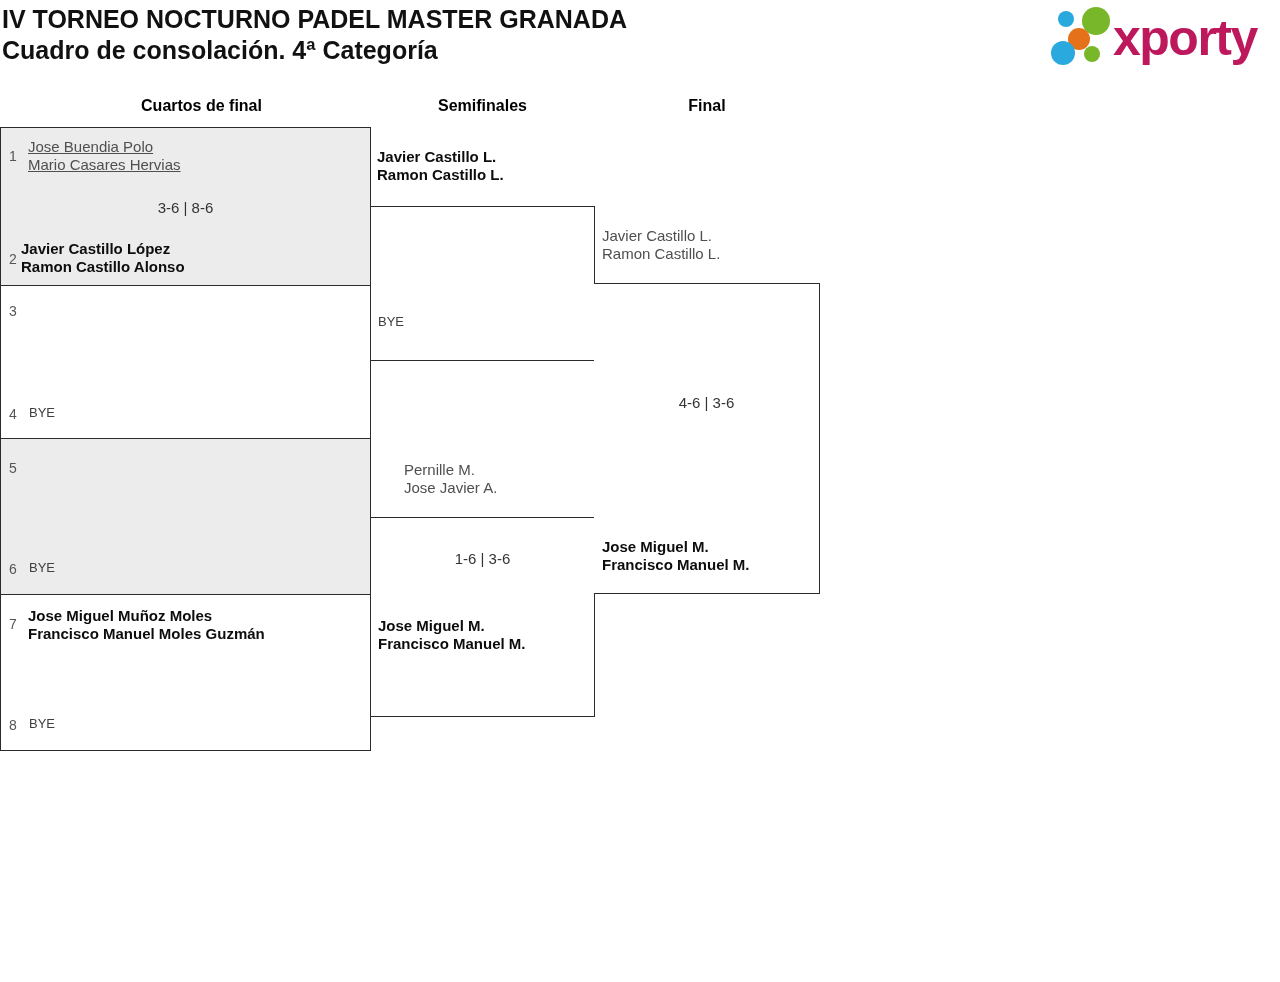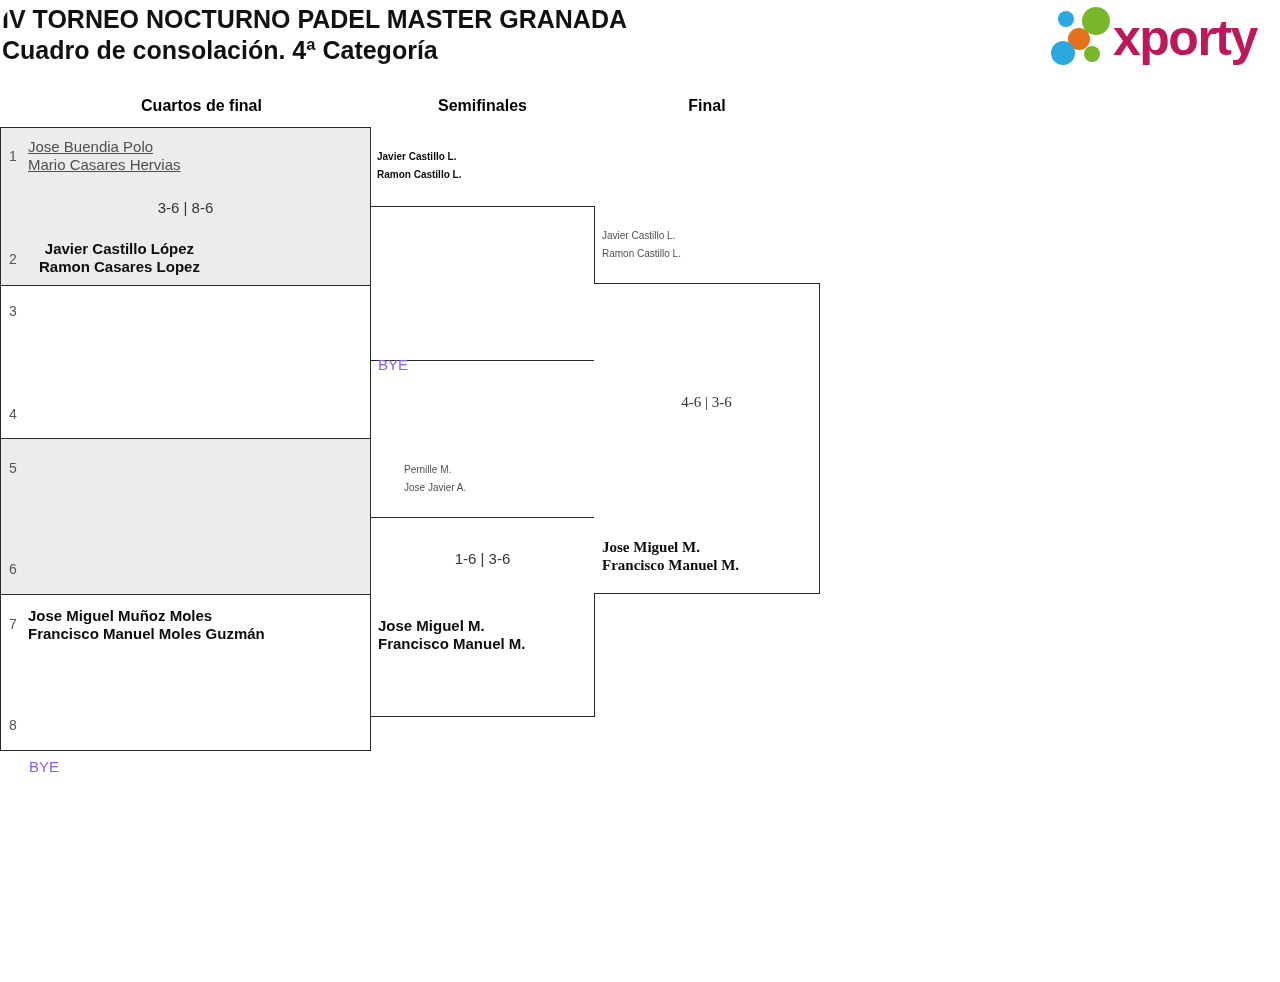--- a/index.html
+++ b/index.html
@@ -1,18 +1,18 @@
 <!DOCTYPE html>
 <html><head>
 <meta charset="utf-8">
 <style>
   html,body{margin:0;padding:0;background:#fff;}
   .page{
     position:relative;width:1280px;height:982px;background:#ffffff;
-    font-family:"Liberation Sans",sans-serif;overflow:hidden;border-radius:32px;
+    font-family:"Liberation Sans",sans-serif;overflow:hidden;
   }
   
   .title{position:absolute;left:2px;top:4px;font-size:25px;line-height:31px;
     font-weight:700;color:#111;}
   .dot{position:absolute;border-radius:50%;}
   .d-blue-sm {left:1058px;top:11px;width:16px;height:16px;background:#29a9dd;}
   .d-green-lg{left:1082px;top:7px;width:28px;height:28px;background:#78b72a;}
   .d-orange  {left:1068px;top:28px;width:22px;height:22px;background:#e5711a;}
   .d-blue-lg {left:1051px;top:41px;width:24px;height:24px;background:#29a9dd;}
   .d-green-sm{left:1084px;top:46px;width:16px;height:16px;background:#78b72a;}
@@ -21,30 +21,30 @@
   
   .round-header{position:absolute;top:97px;font-size:16px;font-weight:600;
     color:#000;text-align:center;}
   .h-qf{left:0;width:371px;padding-left:16px;}
   .h-sf{left:370px;width:225px;}
   .h-f {left:594px;width:226px;}
   
   .match-box{position:absolute;box-sizing:border-box;border:1px solid #2b2b2b;
     background:#ffffff;}
   .match-box.shaded{background:#ececec;}
-  .final-box{border-left:none;font-family:Liberation Serif, serif;}
+  .final-box{border-left:none;}
   .seed{position:absolute;font-size:14px;color:#565656;}
   .team{position:absolute;font-size:15px;line-height:18px;white-space:nowrap;}
   .team.loser{color:#4f4f4f;font-weight:400;text-decoration:underline;}
   .team.winner{color:#0d0d0d;font-weight:700;}
   .score{position:absolute;left:0;width:100%;text-align:center;
     font-size:15px;color:#333;}
-  .bye{position:absolute;font-size:15px;color:#8b5cf6;margin-top:42px;}
+  .bye{position:absolute;font-size:13px;color:#404040;}
   
-  .float-team{position:absolute;font-size:10px;line-height:18px;white-space:nowrap;}
+  .float-team{position:absolute;font-size:15px;line-height:18px;white-space:nowrap;}
   .float-team.winner{font-weight:700;color:#0d0d0d;}
   .float-team.loser{font-weight:400;color:#4f4f4f;}
 </style>
 </head>
 <body>
 
 <div class="page">
 
   <div class="title">
     <div>IV TORNEO NOCTURNO PADEL MASTER GRANADA</div>
@@ -65,23 +65,23 @@
   <div class="round-header h-f">Final</div>
 
   <div class="match-box shaded" style="left:0;top:127px;width:371px;height:159px;">
     <span class="seed" style="left:8px;top:20px;">1</span>
     <div class="team loser" style="left:27px;top:10px;">
       <div>Jose Buendia Polo</div>
       <div>Mario Casares Hervias</div>
     </div>
     <div class="score" style="top:71px;">3-6 | 8-6</div>
     <span class="seed" style="left:8px;top:123px;">2</span>
-    <div class="team winner" style="left:38px;top:112px;text-align:center;">
+    <div class="team winner" style="left:20px;top:112px;">
       <div>Javier Castillo López</div>
-      <div>Ramon Casares Lopez</div>
+      <div>Ramon Castillo Alonso</div>
     </div>
   </div>
 
   <div class="match-box" style="left:0;top:285px;width:371px;height:154px;">
     <span class="seed" style="left:8px;top:17px;">3</span>
     <span class="seed" style="left:8px;top:120px;">4</span>
     <span class="bye" style="left:28px;top:119px;">BYE</span>
   </div>
 
   <div class="match-box shaded" style="left:0;top:438px;width:371px;height:157px;">

